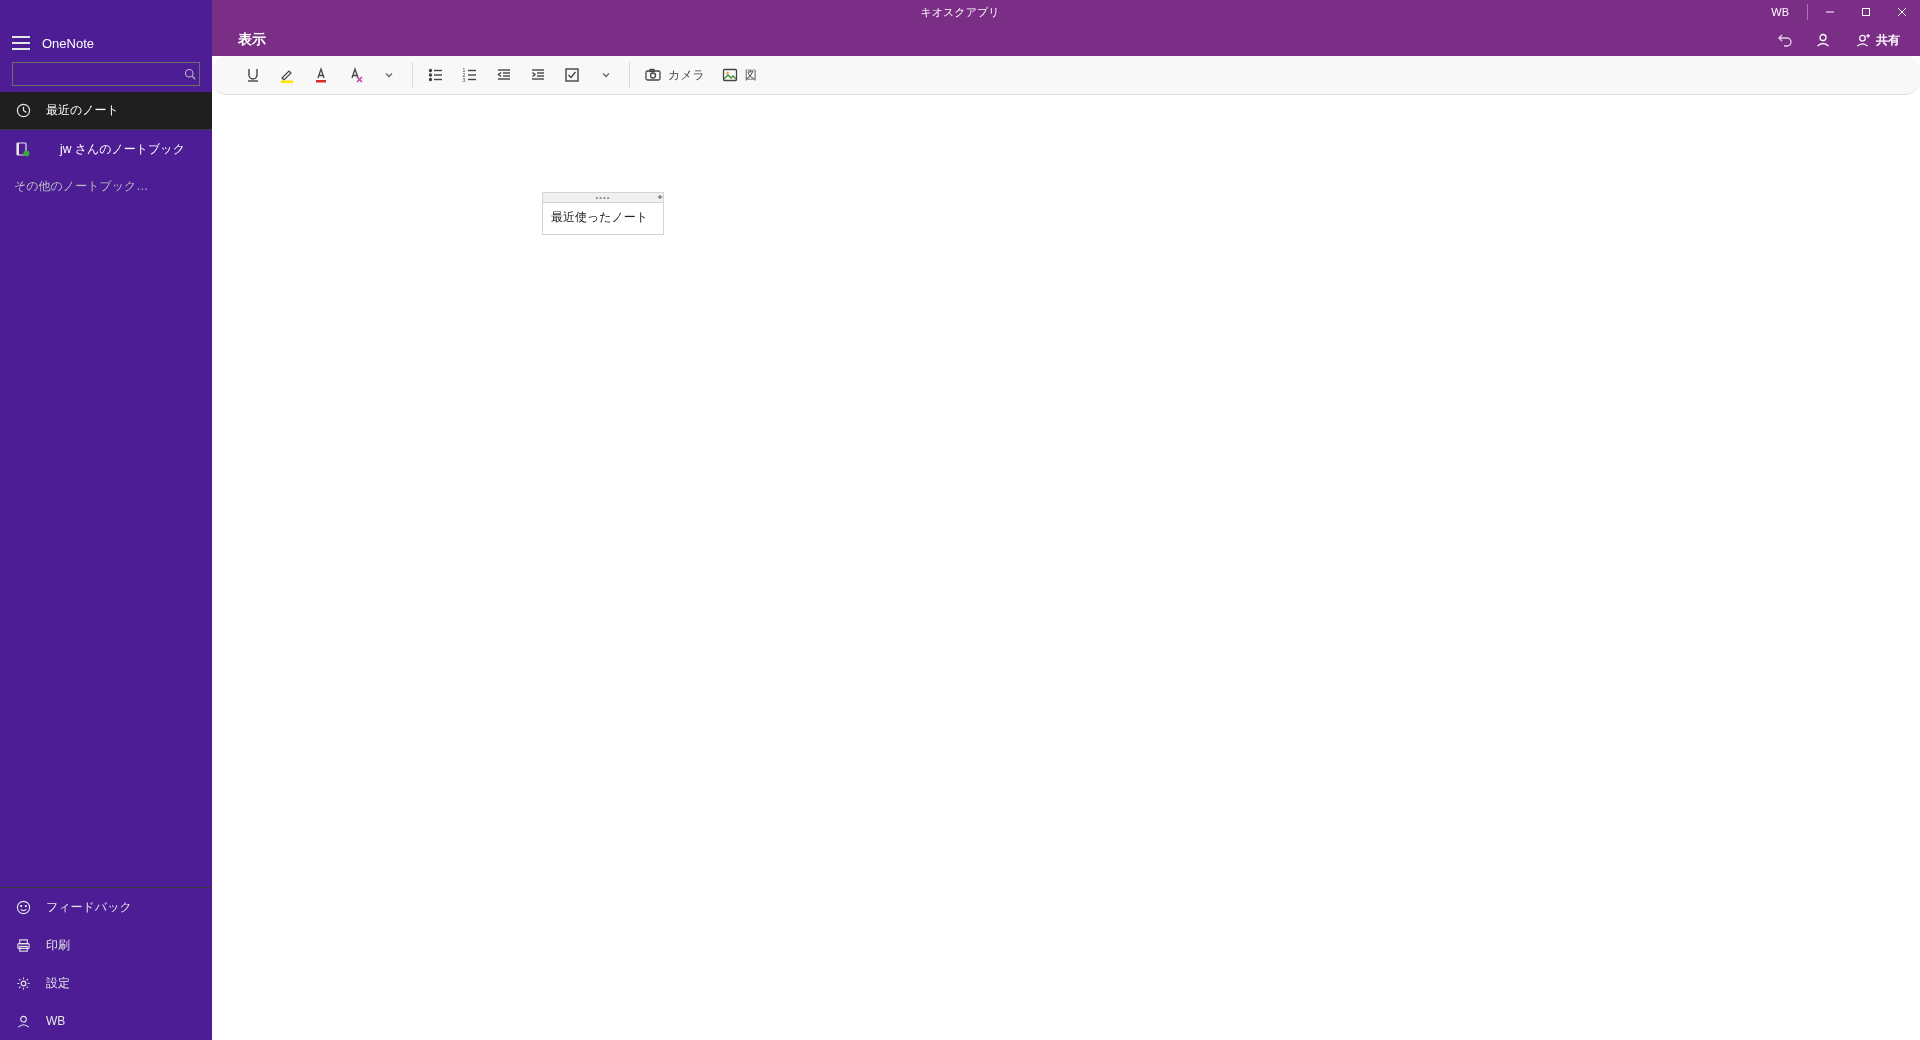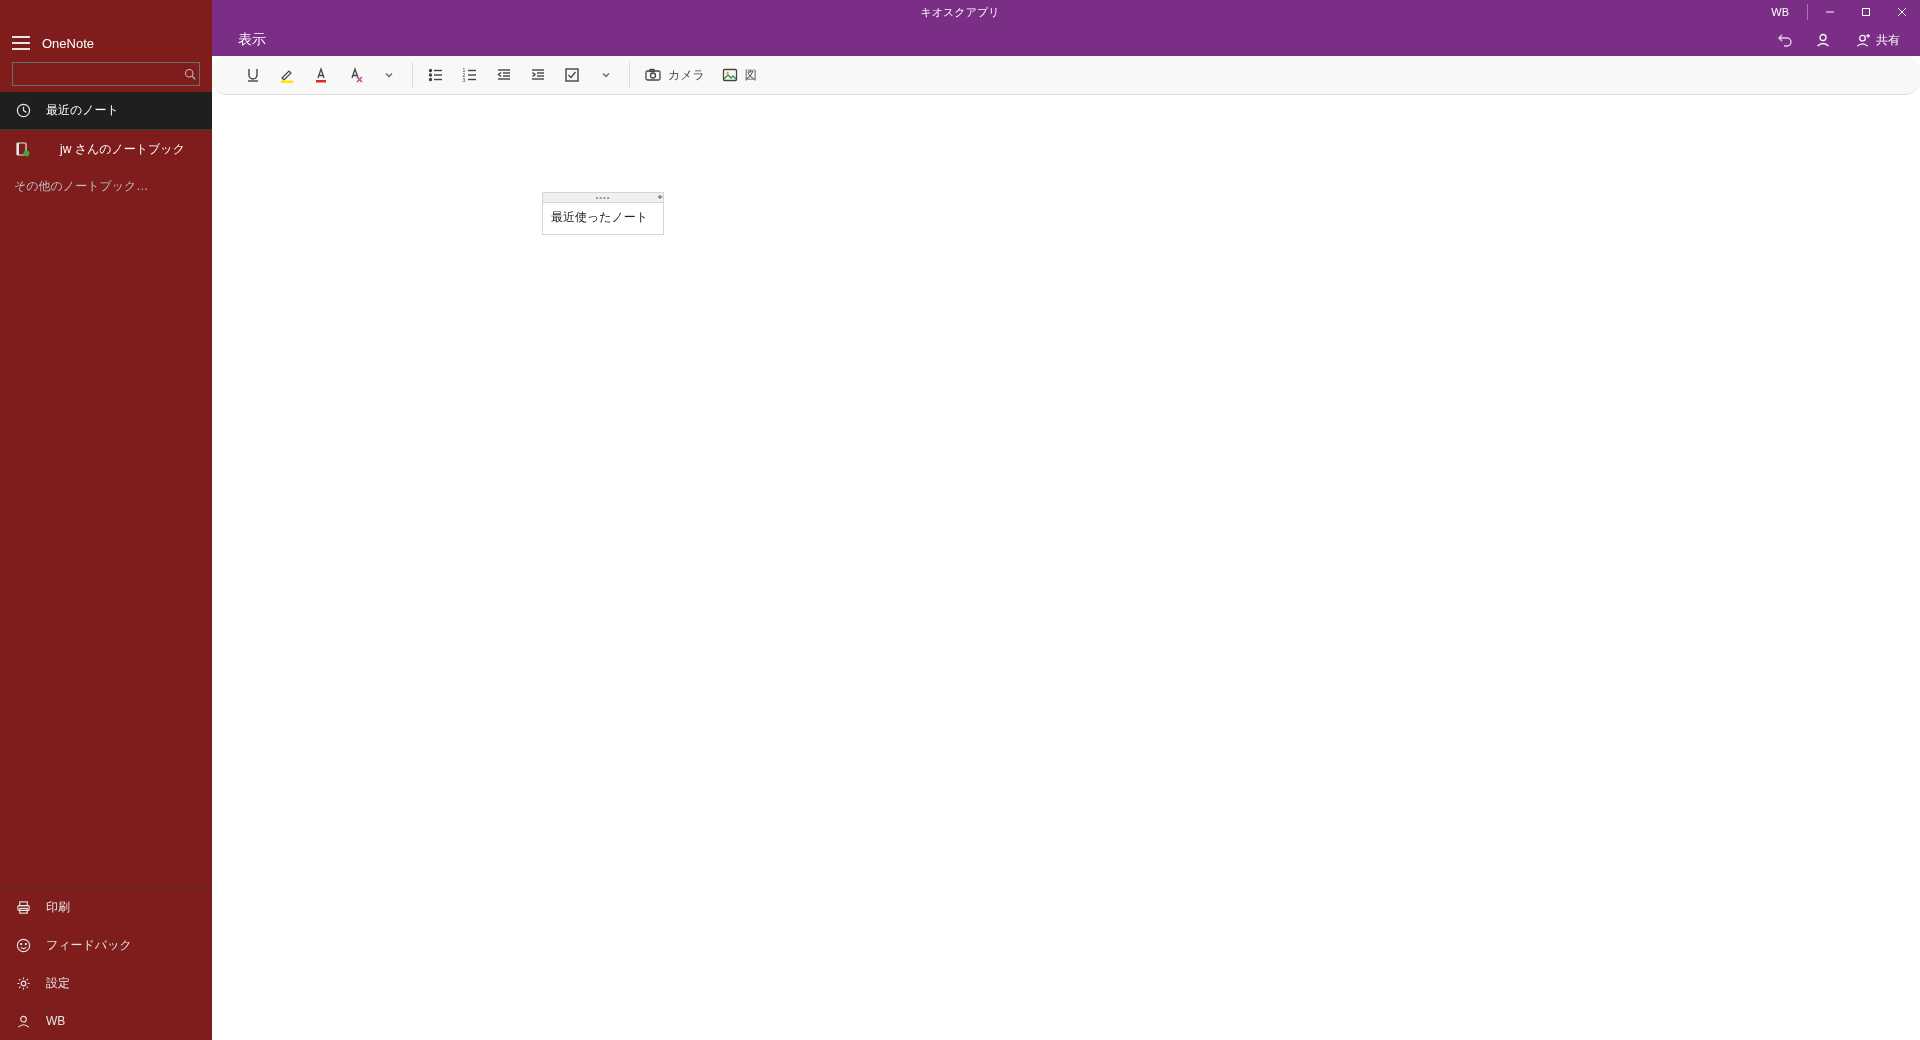--- a/index.html
+++ b/index.html
@@ -1,20 +1,20 @@
 <!DOCTYPE html>
 <html><head>
 <meta charset="utf-8">
 <style>
 * { box-sizing: border-box; margin: 0; padding: 0; font-family: "Segoe UI", "Yu Gothic UI", Meiryo, sans-serif; }
 html, body { width: 1920px; height: 1040px; overflow: hidden; }
 .app { display: flex; width: 100%; height: 100%; }
 
 
-.sidebar { width: 212px; background: #7f1d1d; color: #e6e6e6; display: flex; flex-direction: column; font-size: 12px; }
+.sidebar { width: 212px; background: #4c1d95; color: #e6e6e6; display: flex; flex-direction: column; font-size: 12px; }
 .sidebar-top { height: 24px; }
 .app-title-row { display: flex; align-items: center; height: 38px; padding: 0 12px; gap: 12px; }
 .hamburger { width: 18px; height: 14px; display: flex; flex-direction: column; justify-content: space-between; cursor: pointer; }
 .hamburger span { display: block; height: 2px; background: #e6e6e6; }
 .app-title { font-size: 13px; color: #fff; }
 .search-row { padding: 0 12px 6px 12px; }
 .search-box { position: relative; border: 1px solid #6d6d6d; height: 24px; display: flex; align-items: center; }
 .search-input { flex: 1; background: transparent; border: none; outline: none; color: #fff; padding: 0 6px; height: 100%; font-size: 12px; }
 .search-icon { width: 22px; display: flex; align-items: center; justify-content: center; color: #bdbdbd; }
 
@@ -39,21 +39,21 @@
 
 .titlebar { height: 24px; background: #7a2e85; display: flex; align-items: center; color: #fff; font-size: 11px; }
 .titlebar-center { position: absolute; left: 50%; transform: translateX(-50%); line-height: 24px; }
 .titlebar-right { margin-left: auto; display: flex; align-items: center; height: 100%; }
 .titlebar-user { padding: 0 14px; font-size: 11px; }
 .titlebar-div { width: 1px; height: 16px; background: rgba(255,255,255,0.35); margin: 0 4px; }
 .win-btn { width: 36px; height: 24px; display: flex; align-items: center; justify-content: center; cursor: pointer; }
 .win-btn svg { stroke: #fff; }
 
 
-.ribbon-tab-row { height: 32px; background: #7a2e85; display: flex; align-items: center; color: #fff; }
+.ribbon-tab-row { height: 32px; background: #7a2e85; display: flex; align-items: center; color: #fff; font-weight: bold; }
 .ribbon-tab { padding: 0 18px; font-size: 14px; height: 100%; display: flex; align-items: center; cursor: pointer; margin-left: 8px; }
 .ribbon-right { margin-left: auto; display: flex; align-items: center; gap: 6px; padding-right: 10px; }
 .ribbon-icon-btn { width: 32px; height: 32px; display: flex; align-items: center; justify-content: center; cursor: pointer; }
 .share-btn { display: flex; align-items: center; gap: 6px; padding: 0 10px; height: 32px; cursor: pointer; font-size: 12px; }
 
 
 .toolbar { height: 39px; background: #f8f8f8; border-bottom: 1px solid #dcdcdc; display: flex; align-items: center; padding: 0 6px; border-radius: 15px; }
 .tb-group { display: flex; align-items: center; height: 100%; }
 .tb-sep { width: 1px; height: 26px; background: #dcdcdc; margin: 0 6px; }
 .tb-btn { width: 34px; height: 34px; display: flex; align-items: center; justify-content: center; cursor: pointer; border-radius: 2px; }
@@ -121,37 +121,37 @@
     </div>
 
     <div class="other-notebooks">その他のノートブック…</div>
 
     <div class="sidebar-spacer"></div>
 
     <div class="sidebar-footer">
       <div class="footer-item">
         <div class="nav-icon">
           <svg width="15" height="15" viewBox="0 0 16 16" fill="none" stroke="#e6e6e6" stroke-width="1.2">
-              <rect x="4" y="2" width="8" height="4"></rect>
-              <rect x="2" y="6" width="12" height="5" rx="1"></rect>
-              <rect x="4" y="9" width="8" height="5"></rect>
-            </svg>
-        </div>
-        <span>印刷</span>
-      </div>
-      <div class="footer-item">
-        <div class="nav-icon">
-          <svg width="15" height="15" viewBox="0 0 16 16" fill="none" stroke="#e6e6e6" stroke-width="1.2">
               <circle cx="8" cy="8" r="6.5"></circle>
               <circle cx="5.5" cy="6.5" r="0.6" fill="#e6e6e6"></circle>
               <circle cx="10.5" cy="6.5" r="0.6" fill="#e6e6e6"></circle>
               <path d="M5 10 Q8 12.5 11 10"></path>
             </svg>
         </div>
         <span>フィードバック</span>
+      </div>
+      <div class="footer-item">
+        <div class="nav-icon">
+          <svg width="15" height="15" viewBox="0 0 16 16" fill="none" stroke="#e6e6e6" stroke-width="1.2">
+              <rect x="4" y="2" width="8" height="4"></rect>
+              <rect x="2" y="6" width="12" height="5" rx="1"></rect>
+              <rect x="4" y="9" width="8" height="5"></rect>
+            </svg>
+        </div>
+        <span>印刷</span>
       </div>
       <div class="footer-item">
         <div class="nav-icon">
           <svg width="15" height="15" viewBox="0 0 16 16" fill="none" stroke="#e6e6e6" stroke-width="1.2">
               <circle cx="8" cy="8" r="2.5"></circle>
               <path d="M8 1.5v2M8 12.5v2M1.5 8h2M12.5 8h2M3.3 3.3l1.4 1.4M11.3 11.3l1.4 1.4M12.7 3.3l-1.4 1.4M4.7 11.3l-1.4 1.4"></path>
             </svg>
         </div>
         <span>設定</span>
       </div>

